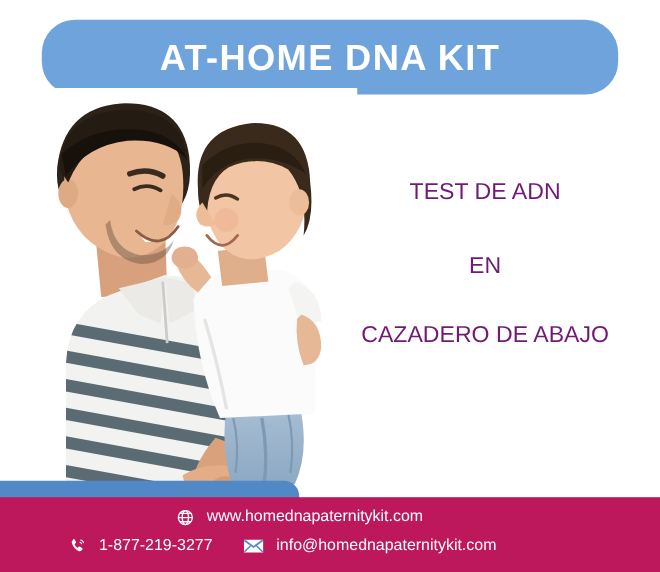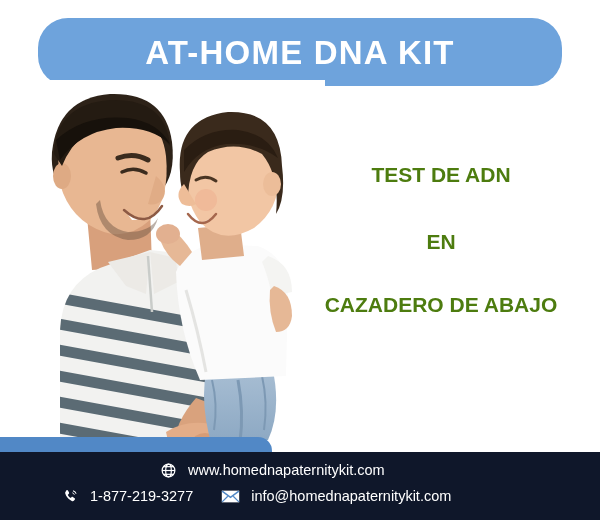--- a/index.html
+++ b/index.html
@@ -52,22 +52,22 @@
 
   
   .headline-block {
     position: absolute;
     left: 296px;
     top: 162px;
     width: 290px;
     text-align: center;
   }
   .headline-line {
-    color: #4d7c0f;
-    font-weight: bold;
+    color: #701a75;
+    font-weight: normal;
     font-size: 21px;
     line-height: 1.2;
     white-space: nowrap;
   }
   .headline-line.l1 { margin: 0 0 0 0; }
   .headline-line.l2 { margin: 42px 0 13px 0; }
   .headline-line.l3 { margin: 38px 0 0 0; font-size: 21px; text-align: center; }
 
   
   .footer-step {
@@ -78,21 +78,21 @@
     height: 22px;
     background: #5188c6;
     border-top-right-radius: 14px;
   }
   .footer-bar {
     position: absolute;
     left: 0px;
     top: 452px;
     width: 600px;
     height: 68px;
-    background: #0f172a;
+    background: #be185d;
   }
   .footer-row {
     position: absolute;
     display: flex;
     align-items: center;
     color: #ffffff;
     font-size: 14.5px;
     white-space: nowrap;
   }
   .footer-row.row-web {

